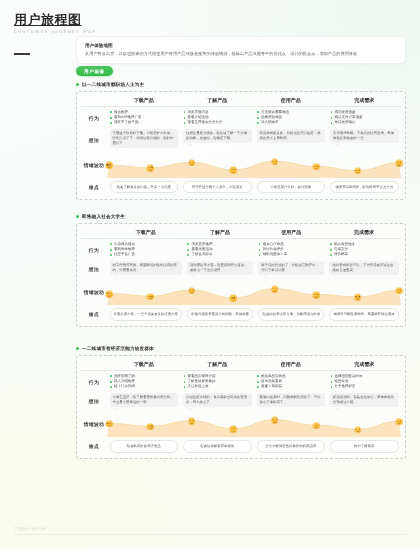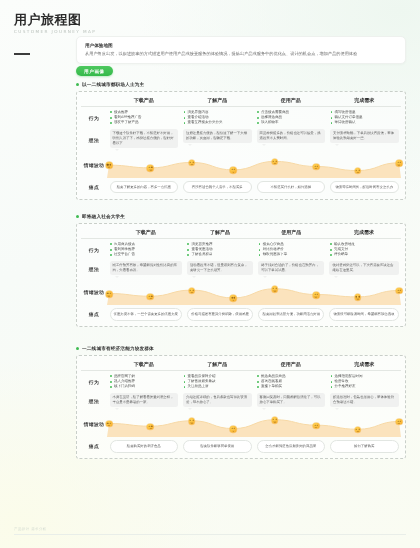--- a/index.html
+++ b/index.html
@@ -15,21 +15,21 @@
       linear-gradient(160deg, #fbfdfb 0%, #f7fbf8 40%, #fafcf2 100%);
     position: relative;
   }
 
   .page { position: relative; width: 420px; height: 548px; padding: 0; }
 
   
   .hdr { position: absolute; left: 14px; top: 12px; width: 120px; }
   .hdr-title {
     font-size: 13px; font-weight: bold; color: #2b2b2b;
-    letter-spacing: .5px; line-height: 15px;
+    letter-spacing: .5px; line-height: 15px; text-decoration: underline;
   }
   .hdr-sub {
     font-size: 4.2px; color: #b9c0bb; letter-spacing: 1.4px;
     margin-top: 2px; text-transform: uppercase;
   }
   .hdr-rule {
     width: 16px; height: 1.6px; background: #3c3c3c;
     margin-top: 19px;
   }
 

